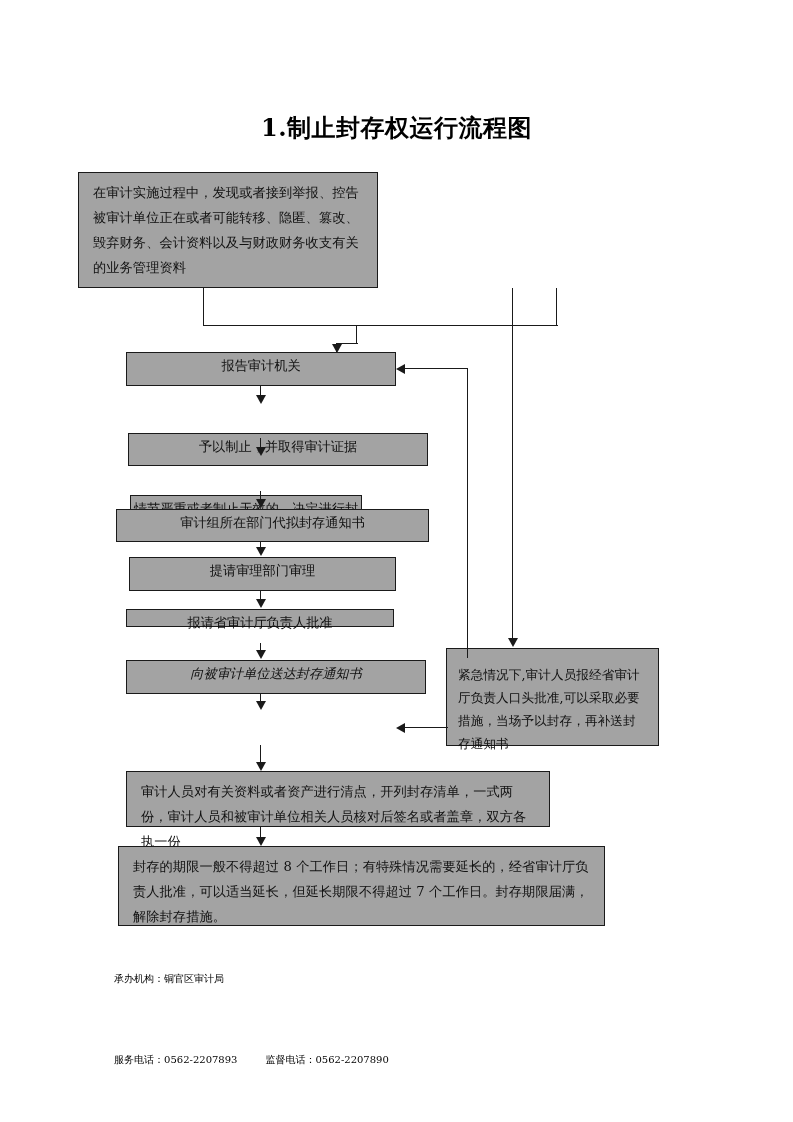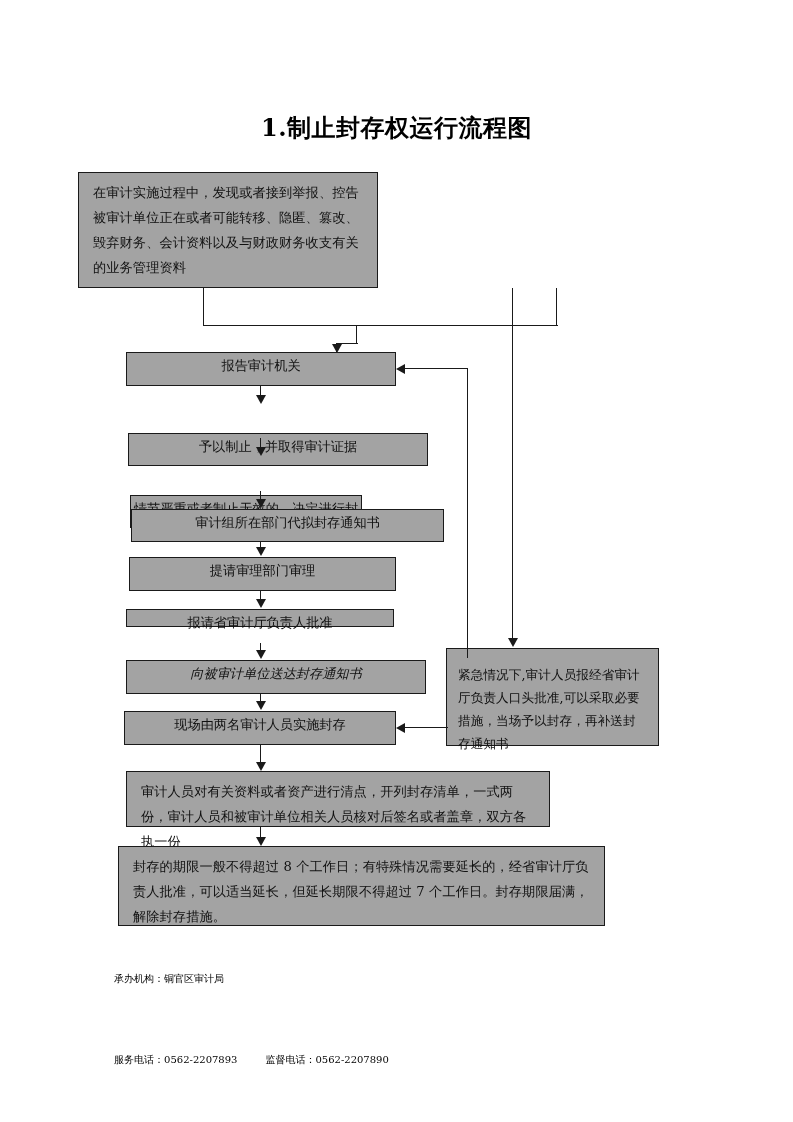--- a/index.html
+++ b/index.html
@@ -112,39 +112,36 @@
   </div>
 
   <div class="node centered" style="left:128px; top:405px; width:300px; height:33px;margin-top:28px;">
     <span class="txt">予以制止，并取得审计证据</span>
   </div>
 
   <div class="node centered" style="left:130px; top:458px; width:232px; height:33px;margin-top:37px;">
     <span class="txt">情节严重或者制止无效的，决定进行封存</span>
   </div>
 
-  <div class="node centered" style="left:131px; top:509px; width:313px; height:33px;">
+  <div class="node centered" style="left:116px; top:509px; width:313px; height:33px;">
     <span class="txt">审计组所在部门代拟封存通知书</span>
   </div>
 
   <div class="node centered" style="left:129px; top:557px; width:267px; height:34px;">
     <span class="txt">提请审理部门审理</span>
   </div>
 
   <div class="node centered" style="left:126px; top:609px; width:268px; height:18px;">
     <span class="txt">报请省审计厅负责人批准</span>
   </div>
 
   <div class="node centered" style="left:126px; top:660px; width:300px; height:34px;font-style:italic;">
     <span class="txt">向被审计单位送达封存通知书</span>
   </div>
 
-  <div class="node centered" style="left:124px; top:711px; width:272px; height:34px;">
-    <span class="txt">现场由两名审计人员实施封存</span>
-  </div>
 
   <div class="connector v" style="left:260px; top:386px; height:10px;"></div>
   <div class="arrow-down" style="left:256px; top:395px;"></div>
 
   <div class="connector v" style="left:260px; top:438px; height:10px;"></div>
   <div class="arrow-down" style="left:256px; top:447px;"></div>
 
   <div class="connector v" style="left:260px; top:491px; height:9px;"></div>
   <div class="arrow-down" style="left:256px; top:499px;"></div>
 

